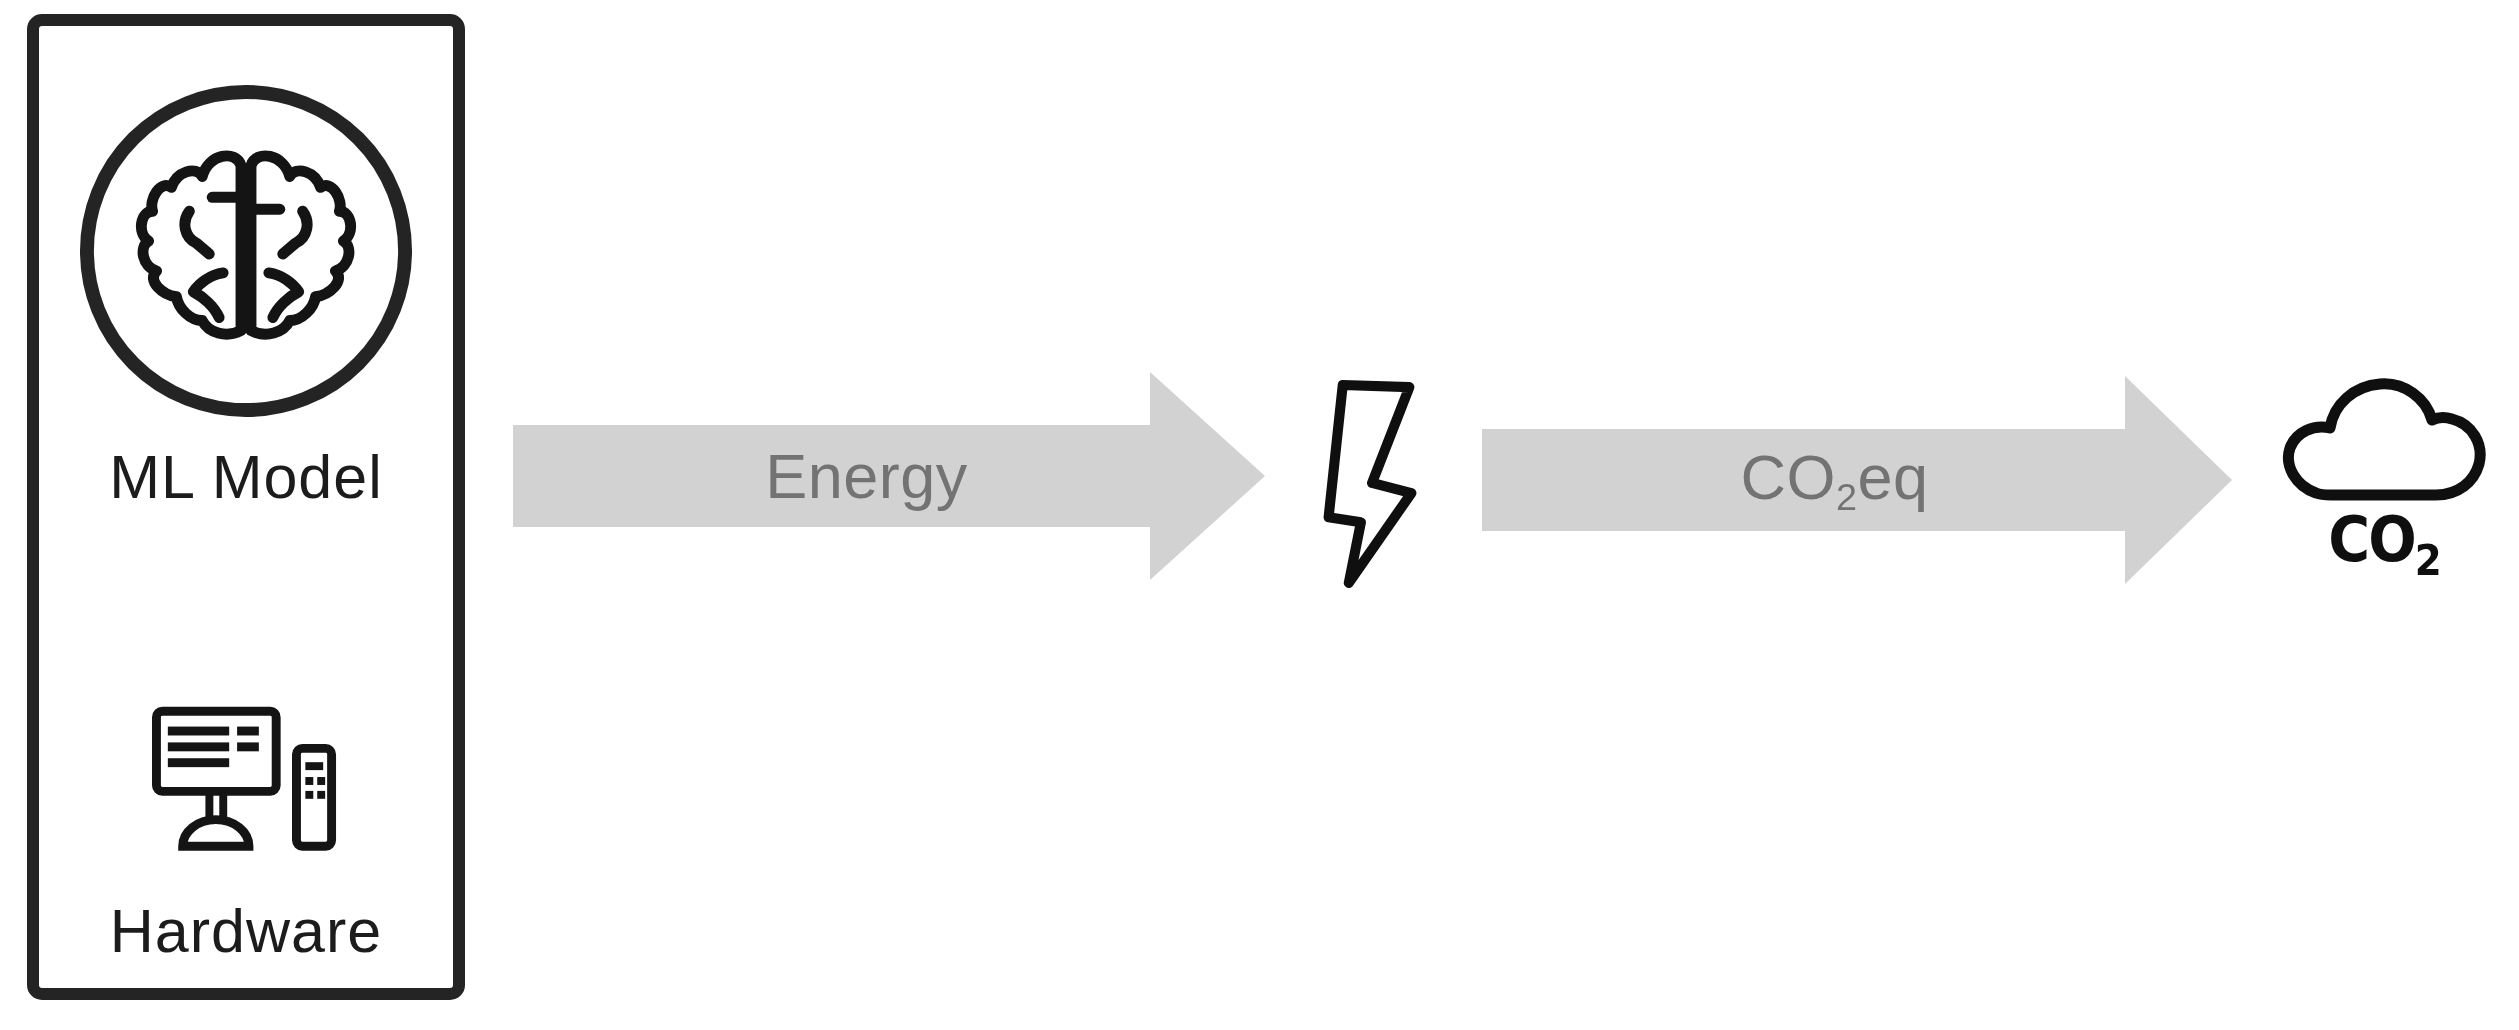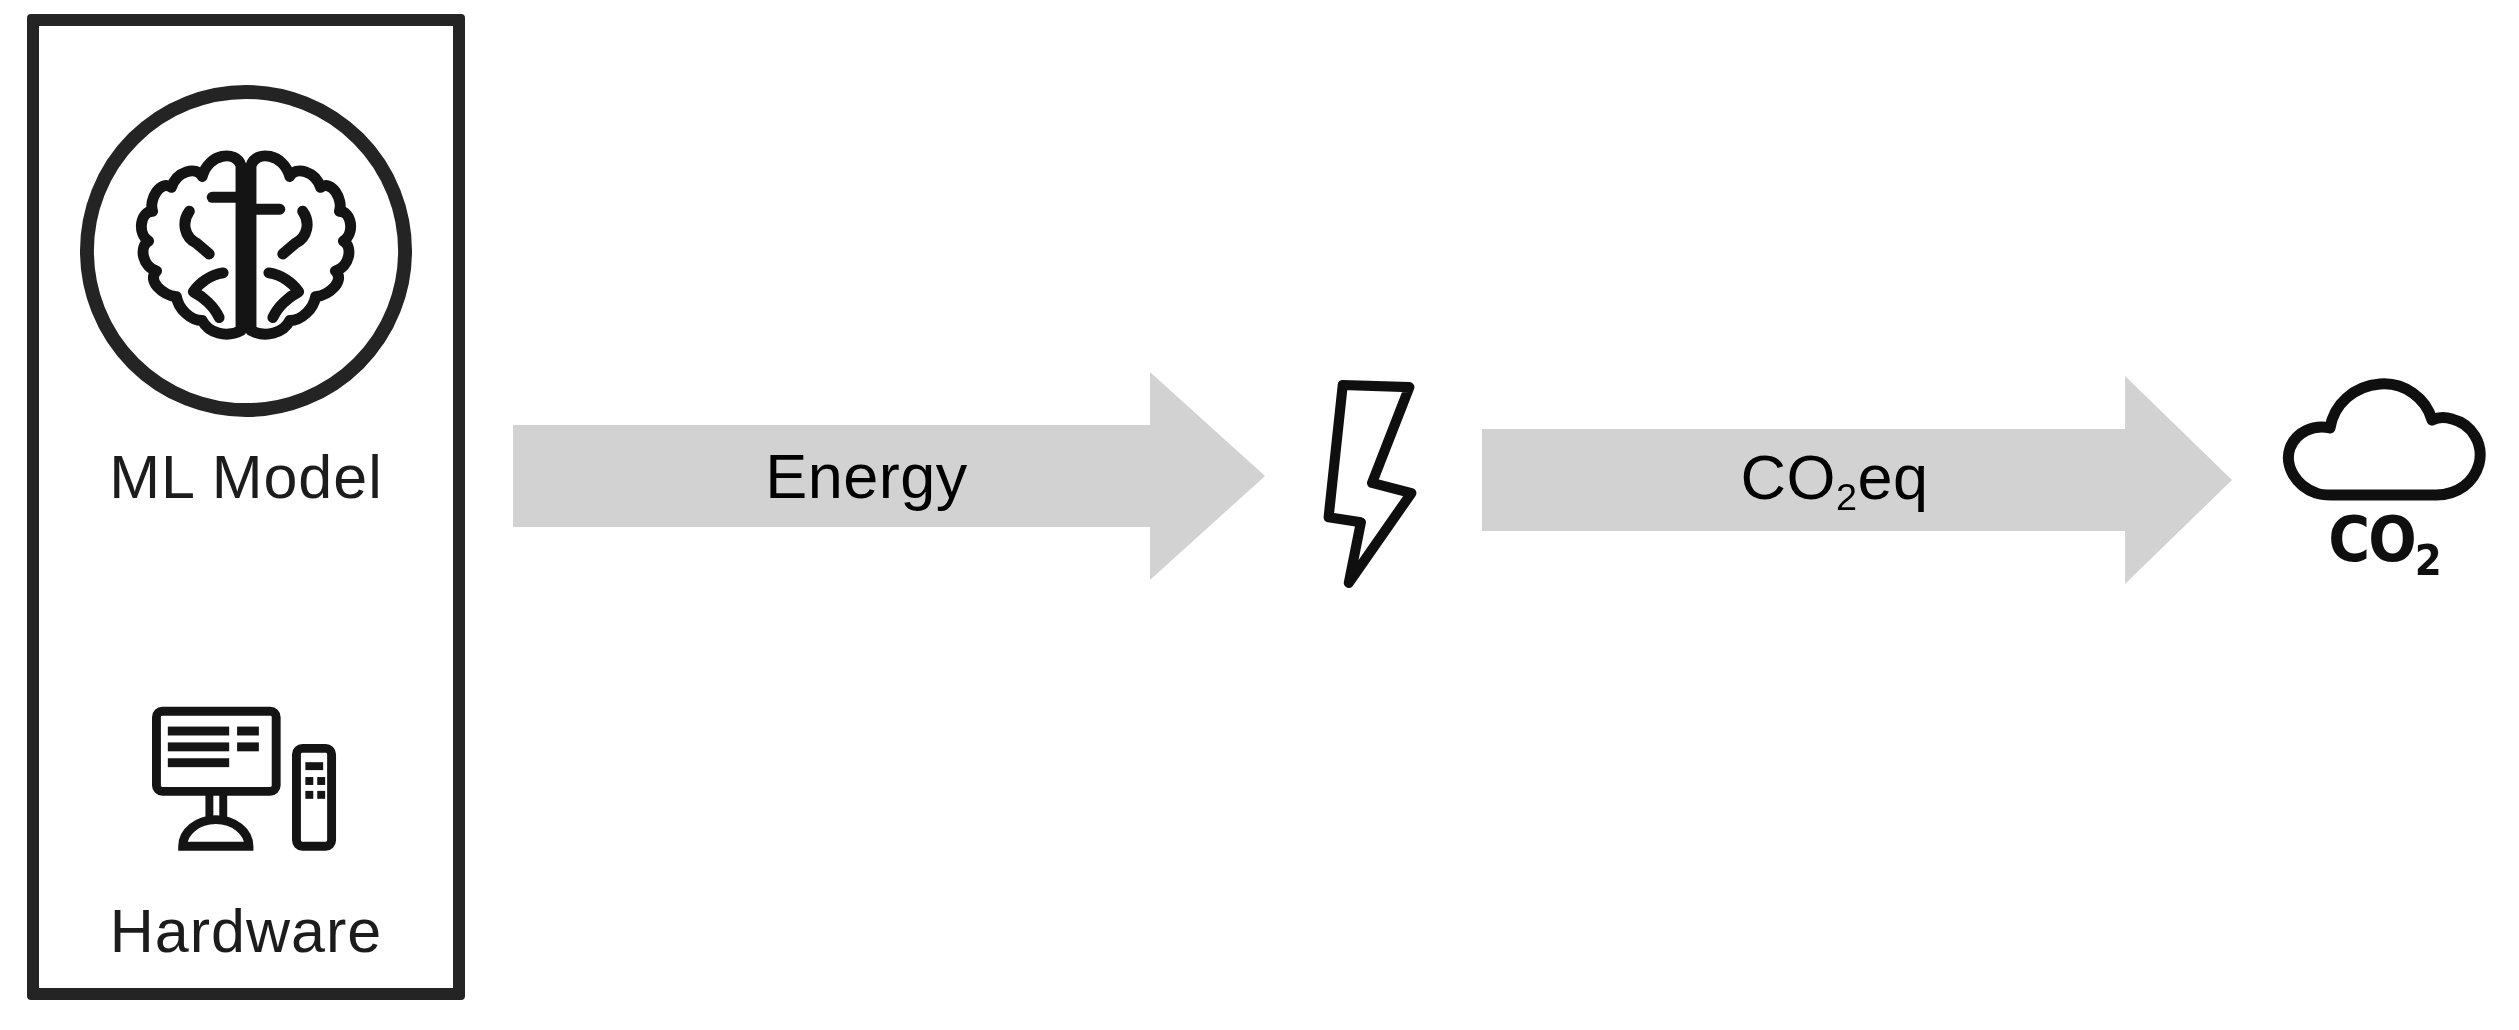--- a/index.html
+++ b/index.html
@@ -15,21 +15,21 @@
     width: 2519px; height: 1030px;
     background: #ffffff;
   }
 
   
   .inputs-box {
     position: absolute;
     left: 27px; top: 14px;
     width: 438px; height: 986px;
     border: 12px solid #242424;
-    border-radius: 4px;
+    border-radius: 15px;
     background: #ffffff;
   }
   .brain-badge {
     position: absolute;
     left: 50%; top: 56px;
     transform: translateX(-50%);
     width: 338px; height: 338px;
   }
   .box-label {
     position: absolute;
@@ -53,21 +53,21 @@
   
   .block-arrow { position: absolute; }
   .block-arrow svg { display: block; }
   .arrow-energy { left: 513px; top: 372px; width: 752px; height: 208px; }
   .arrow-co2eq  { left: 1482px; top: 376px; width: 750px; height: 208px; text-decoration: underline; }
   .arrow-label {
     position: absolute;
     left: 47%; top: 50%;
     transform: translate(-50%, -50%);
     font-size: 63px;
-    color: #000000;
+    color: #737373;
     white-space: nowrap;
     letter-spacing: 0.5px;
   }
   .sub2 {
     font-size: 0.60em;
     vertical-align: -0.28em;
   }
 
   
   .bolt {

